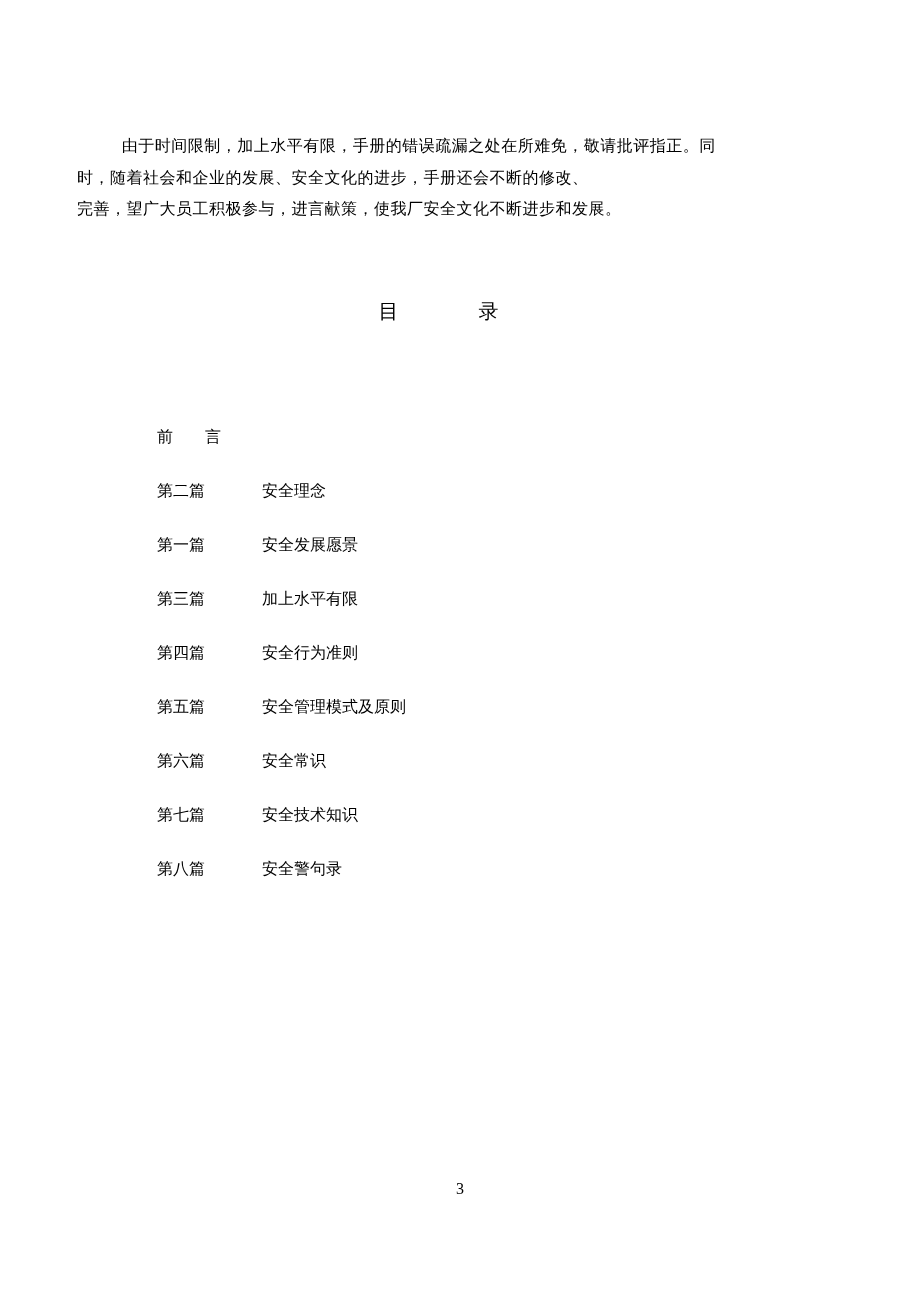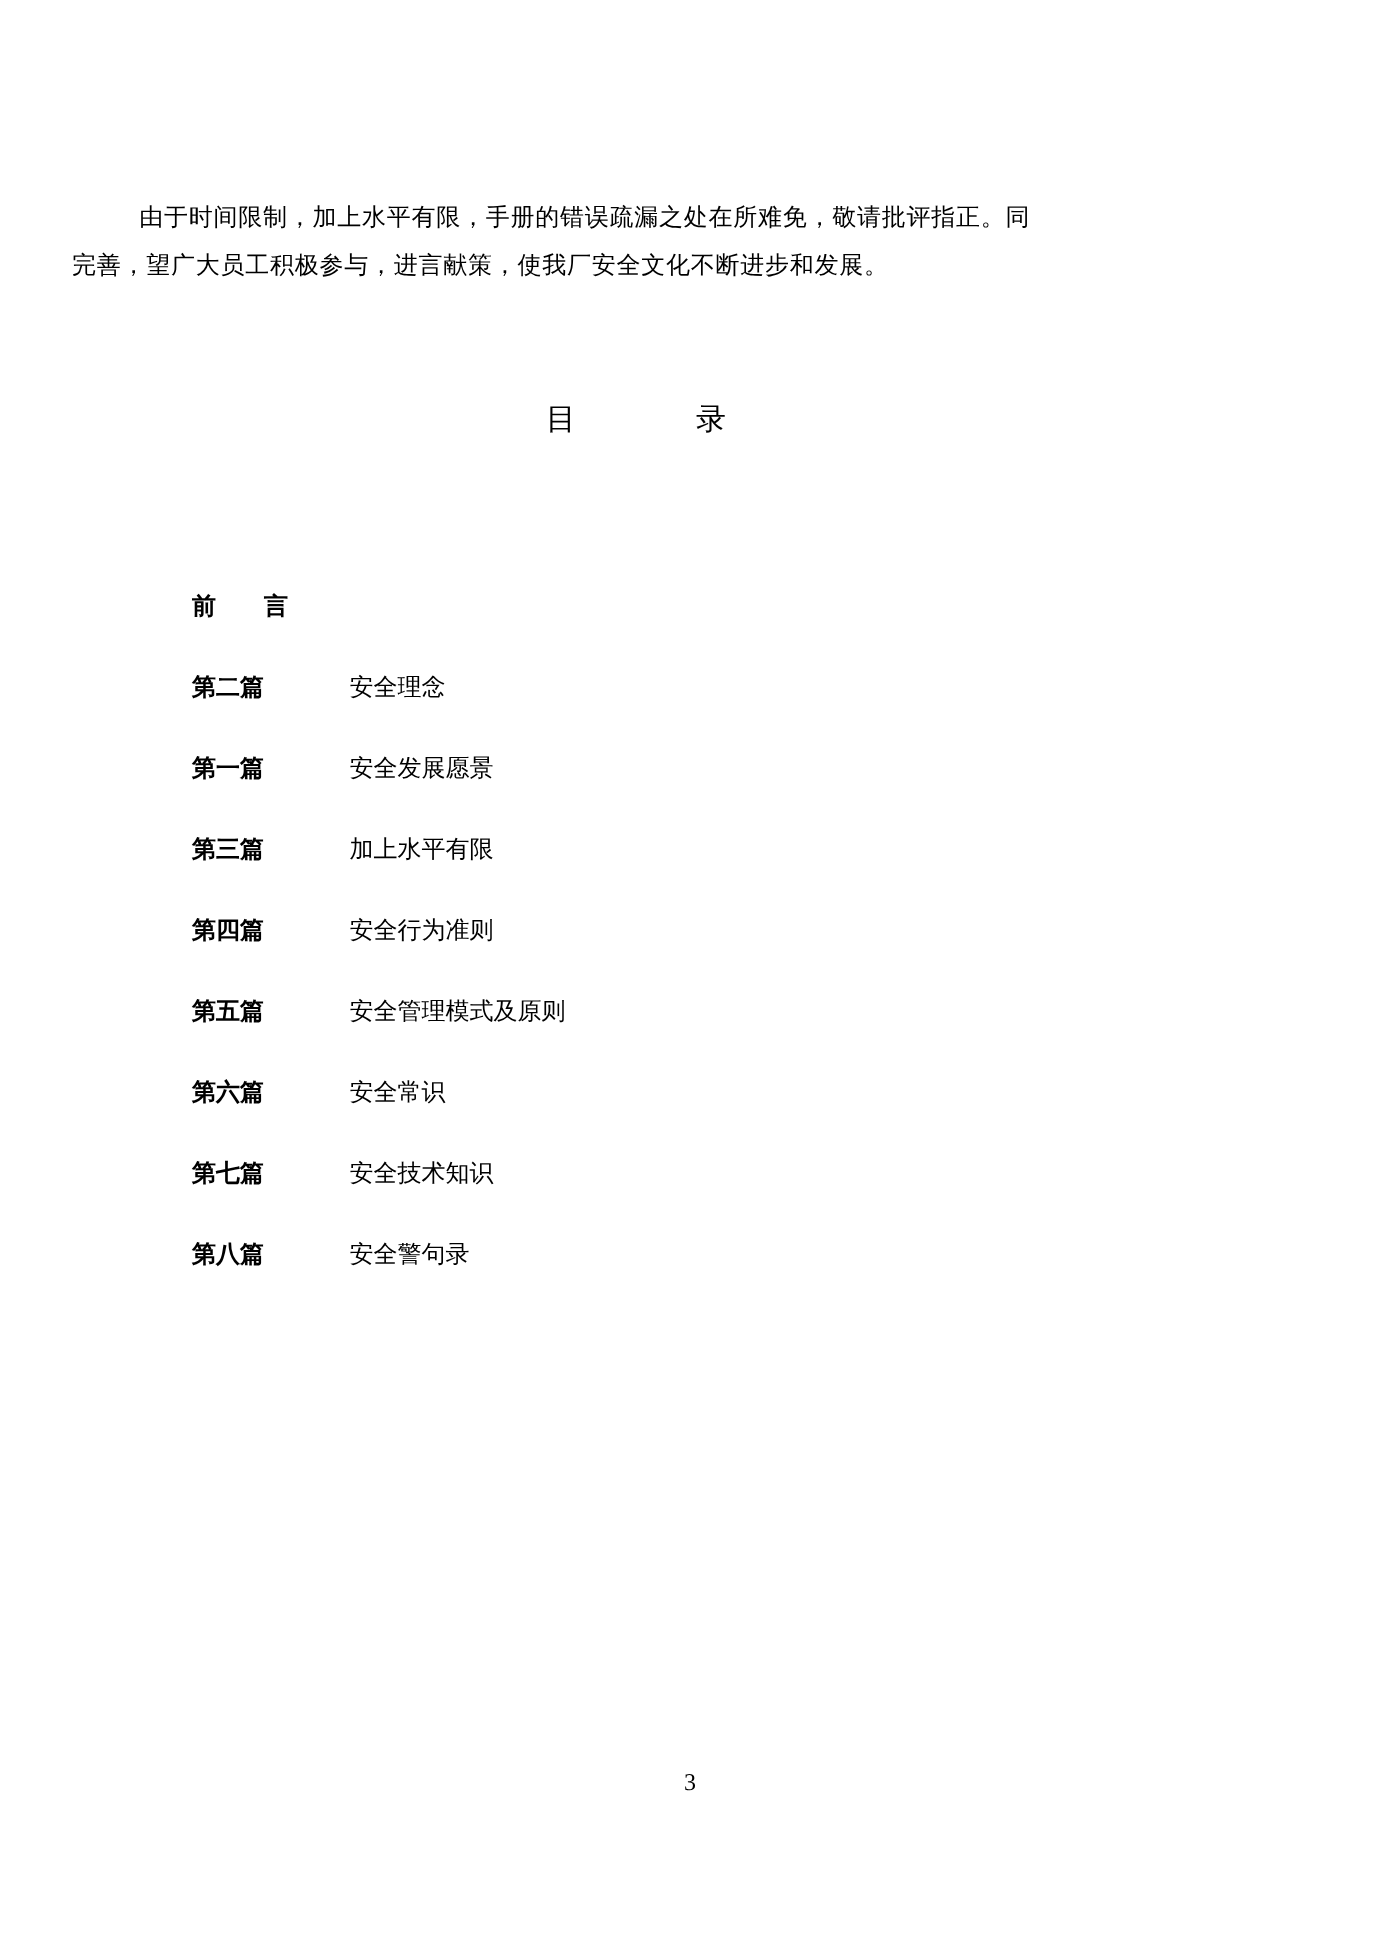--- a/index.html
+++ b/index.html
@@ -10,21 +10,21 @@
     body {
       width: 920px;
       height: 1303px;
       background: #ffffff;
       font-family: "SimSun", "宋体", serif;
       color: #000000;
       position: relative;
       font-size: 16px;
     }
     .page-content {
-      padding: 130px 120px 0 48px;
+      padding: 130px 120px 0 77px;
     }
     .intro-paragraph {
       line-height: 2.0;
       text-align: justify;
       letter-spacing: 0.5px;
     }
     .intro-line1 {
       text-indent: 2.8em;
     }
     .intro-line3 {
@@ -43,21 +43,20 @@
       padding-left: 80px;
     }
     .toc-item {
       display: flex;
       margin-bottom: 30px;
       line-height: 1.5;
     }
     .toc-label {
       width: 105px;
       flex-shrink: 0;
-      font-weight: bold;
     }
     .toc-label-spaced {
       letter-spacing: 2em;
     }
     .toc-title {
       flex: 1;
     }
     .page-number {
       position: absolute;
       bottom: 105px;
@@ -67,20 +66,21 @@
       font-family: "Times New Roman", serif;
       font-size: 16px;
     }
   </style>
 </head>
 <body>
 
 <div class="page-content">
   <div class="intro-paragraph">
     <div class="intro-line1">由于时间限制，加上水平有限，手册的错误疏漏之处在所难免，敬请批评指正。同</div>
+    <div>时，随着社会和企业的发展、安全文化的进步，手册还会不断的修改、</div>
     <div class="intro-line3">完善，望广大员工积极参与，进言献策，使我厂安全文化不断进步和发展。</div>
   </div>
 
   <div class="toc-header">目录</div>
 
   <div class="toc-list">
     <div class="toc-item">
       <span class="toc-label toc-label-spaced">前言</span>
       <span class="toc-title"></span>
     </div>

